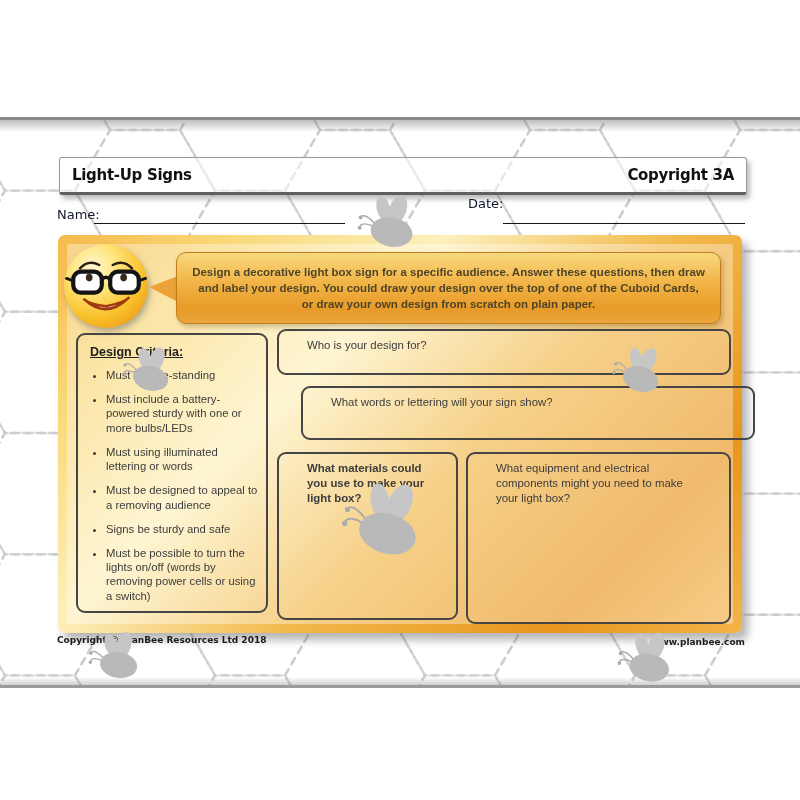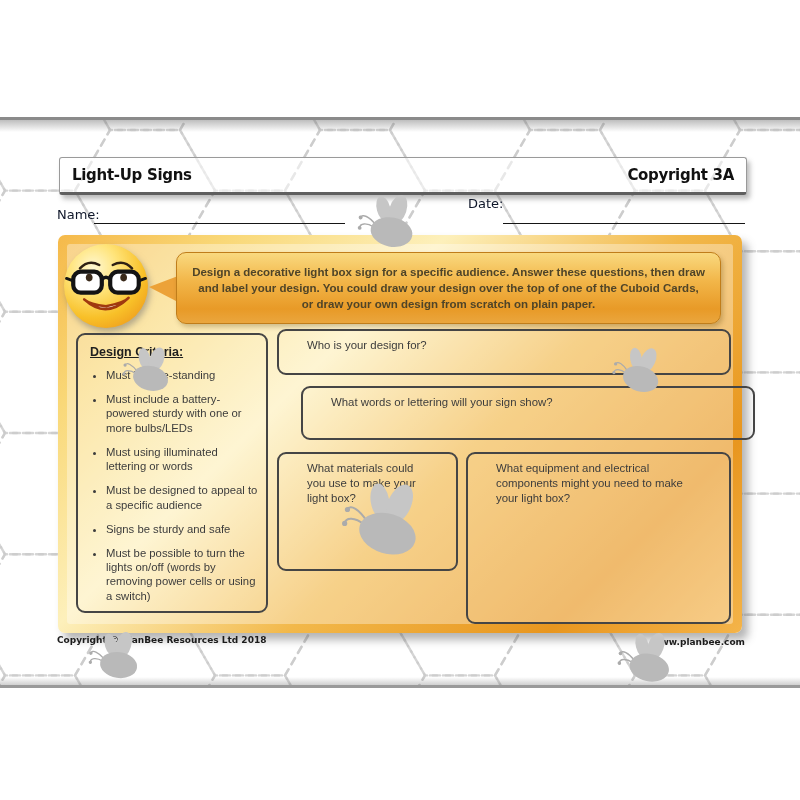--- a/index.html
+++ b/index.html
@@ -82,21 +82,21 @@
   .criteria-title{
     font-size:12.5px;font-weight:bold;text-decoration:underline;color:#1f1f1f;margin:0 0 9px 2px;
   }
   .criteria-list{margin:0;padding:0 0 0 18px;}
   .criteria-list li{
     font-size:11.3px;color:#3c3c3c;line-height:1.28;margin-bottom:9.5px;
   }
   .qlabel{font-size:11.4px;color:#3c3c3c;line-height:1.3;padding:7px 28px;}
   .q-who{left:277px;top:209px;width:454px;height:46px;}
   .q-words{left:277px;top:266px;width:454px;height:54px;margin-left:24px;}
-  .q-materials{left:277px;top:332px;width:181px;height:119px;}
+  .q-materials{left:277px;top:332px;width:181px;height:168px;font-weight:bold;}
   .q-equipment{left:466px;top:332px;width:265px;height:172px;}
 
   
   .copyright{
     position:absolute;left:57px;top:515px;
     font-family:"DejaVu Sans", sans-serif;font-weight:bold;font-size:9px;color:#1b1b1b;
   }
   .website{
     position:absolute;right:55px;top:517px;
     font-family:"DejaVu Sans", sans-serif;font-weight:bold;font-size:9px;color:#1b1b1b;
@@ -230,21 +230,21 @@
   <div class="bubble">
     <div class="bubble-text">Design a decorative light box sign for a specific audience. Answer these questions, then draw and label your design. You could draw your design over the top of one of the Cuboid Cards, or draw your own design from scratch on plain paper.</div>
   </div>
 
   <div class="wbox criteria-box">
     <p class="criteria-title">Design Criteria:</p>
     <ul class="criteria-list">
       <li>Must be free-standing</li>
       <li>Must include a battery-powered sturdy with one or more bulbs/LEDs</li>
       <li>Must using illuminated lettering or words</li>
-      <li>Must be designed to appeal to a specific audience</li>
+      <li>Must be designed to appeal to a removing audience</li>
       <li>Signs be sturdy and safe</li>
       <li>Must be possible to turn the lights on/off (words by removing power cells or using a switch)</li>
     </ul>
   </div>
 
   <div class="wbox q-who">
     <div class="qlabel">Who is your design for?</div>
   </div>
   <div class="wbox q-words">
     <div class="qlabel">What words or lettering will your sign show?</div>

